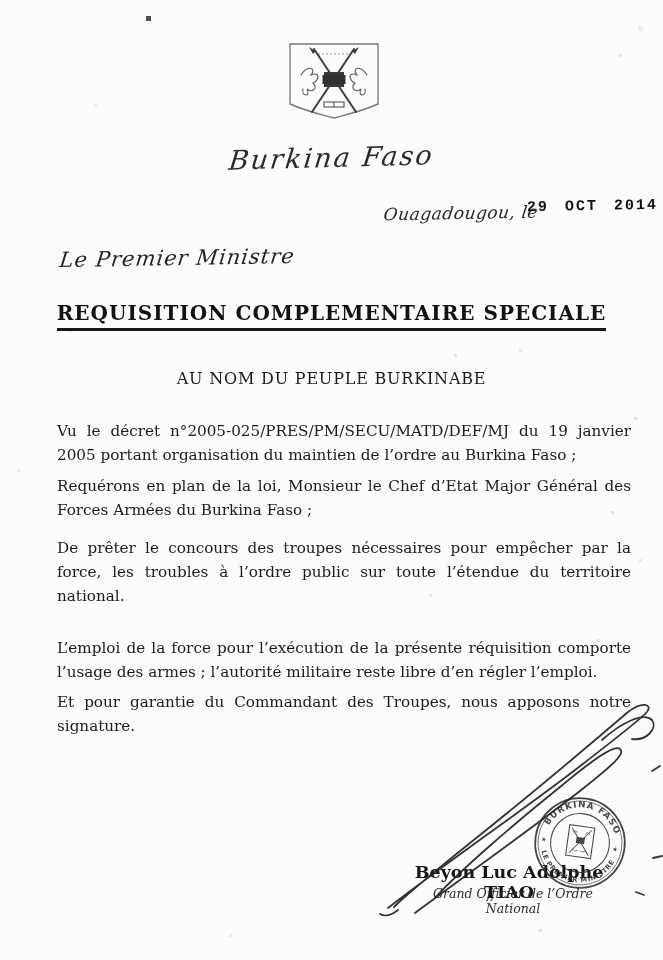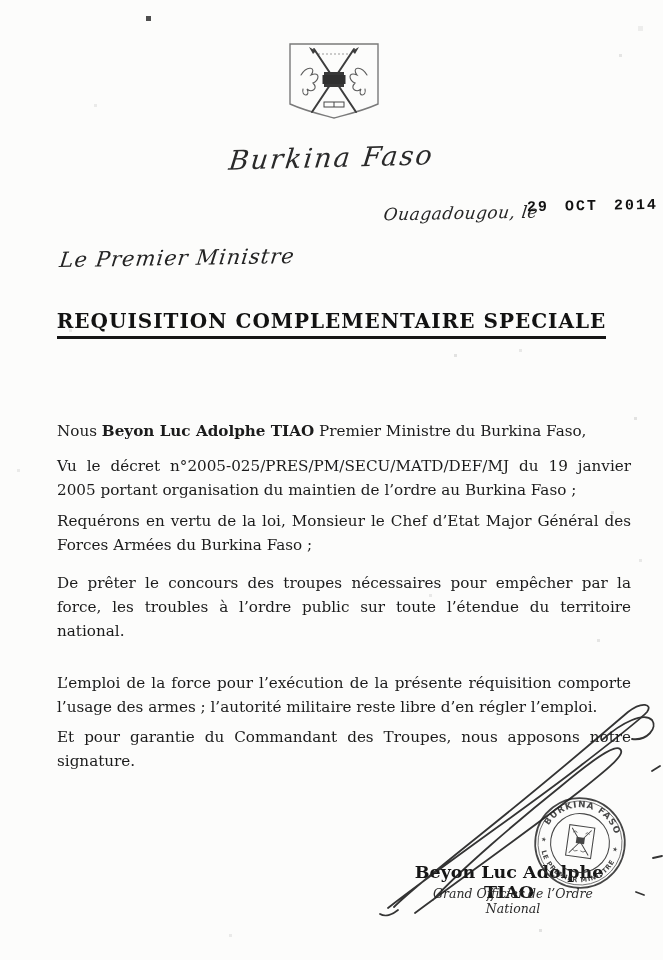--- a/index.html
+++ b/index.html
@@ -50,21 +50,21 @@
     font-family:"Liberation Mono","DejaVu Sans Mono",monospace;
     font-weight:bold;font-size:15px;letter-spacing:2px;word-spacing:5px;
     color:#111;transform:rotate(-1deg);
   }
   .sender{
     position:absolute;left:60px;top:246px;
     font-style:italic;font-size:21px;letter-spacing:1px;color:#242424;
     transform:skewX(-8deg) rotate(-1deg);
   }
   .title{
-    position:absolute;left:0;right:0;top:309px;text-align:center;
+    position:absolute;left:0;right:0;top:301px;text-align:center;
   }
   .title span{
     display:inline-block;
     font-weight:bold;font-size:20px;letter-spacing:1px;
     border-bottom:3.5px solid #151515;padding-bottom:3px;
     color:#121212;
   }
   .subtitle{
     position:absolute;left:0;right:0;top:369px;text-align:center;
     font-size:16px;letter-spacing:.8px;color:#1a1a1a;
@@ -131,25 +131,25 @@
 
   <div class="place">Ouagadougou, le</div>
   <div class="date-stamp">29 OCT 2014</div>
 
   <div class="sender">Le Premier Ministre</div>
 
   <div class="title">
     <span>REQUISITION COMPLEMENTAIRE SPECIALE</span>
   </div>
 
+  <div class="subtitle">AU NOM DU PEUPLE BURKINABE</div>
 
   <div class="body-block">
-    <p class="p1"><span>Nous </span><span class="bold">Beyon Luc Adolphe TIAO</span><span> Premier Ministre du Burkina Faso,</span></p>
     <p class="p2">Vu le décret n°2005-025/PRES/PM/SECU/MATD/DEF/MJ du 19 janvier 2005 portant organisation du maintien de l’ordre au Burkina Faso ;</p>
-    <p class="p4">Requérons en vertu de la loi, Monsieur le Chef d’Etat Major Général des Forces Armées du Burkina Faso ;</p>
+    <p class="p4">Requérons en plan de la loi, Monsieur le Chef d’Etat Major Général des Forces Armées du Burkina Faso ;</p>
     <p class="p5">De prêter le concours des troupes nécessaires pour empêcher par la force, les troubles à l’ordre public sur toute l’étendue du territoire national.</p>
     <p class="p6">L’emploi de la force pour l’exécution de la présente réquisition comporte l’usage des armes ; l’autorité militaire reste libre d’en régler l’emploi.</p>
     <p class="p7">Et pour garantie du Commandant des Troupes, nous apposons notre signature.</p>
   </div>
 
   <div class="stamp">
     <svg viewBox="0 0 140 140" width="98" height="98">
       <g stroke="#2e2e2e" fill="none">
         <circle cx="70" cy="70" r="64" stroke-width="2.5"></circle>
         <circle cx="70" cy="70" r="60" stroke-width="1"></circle>

